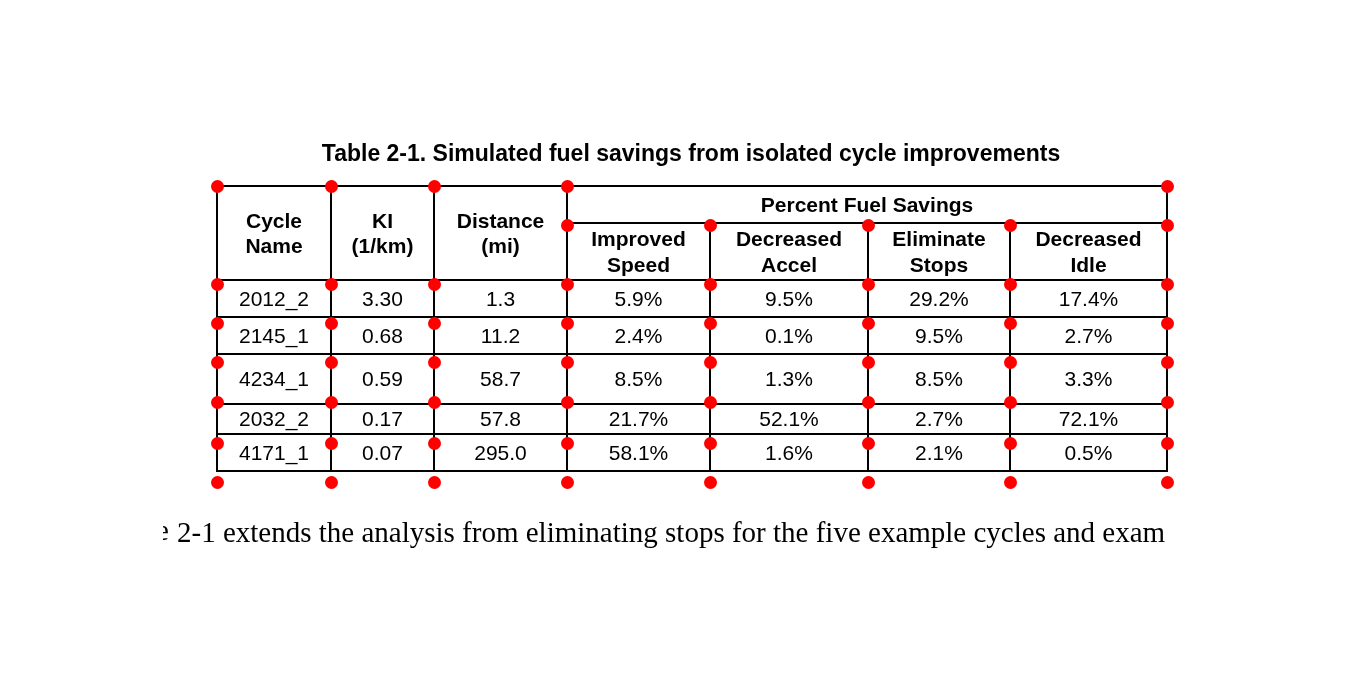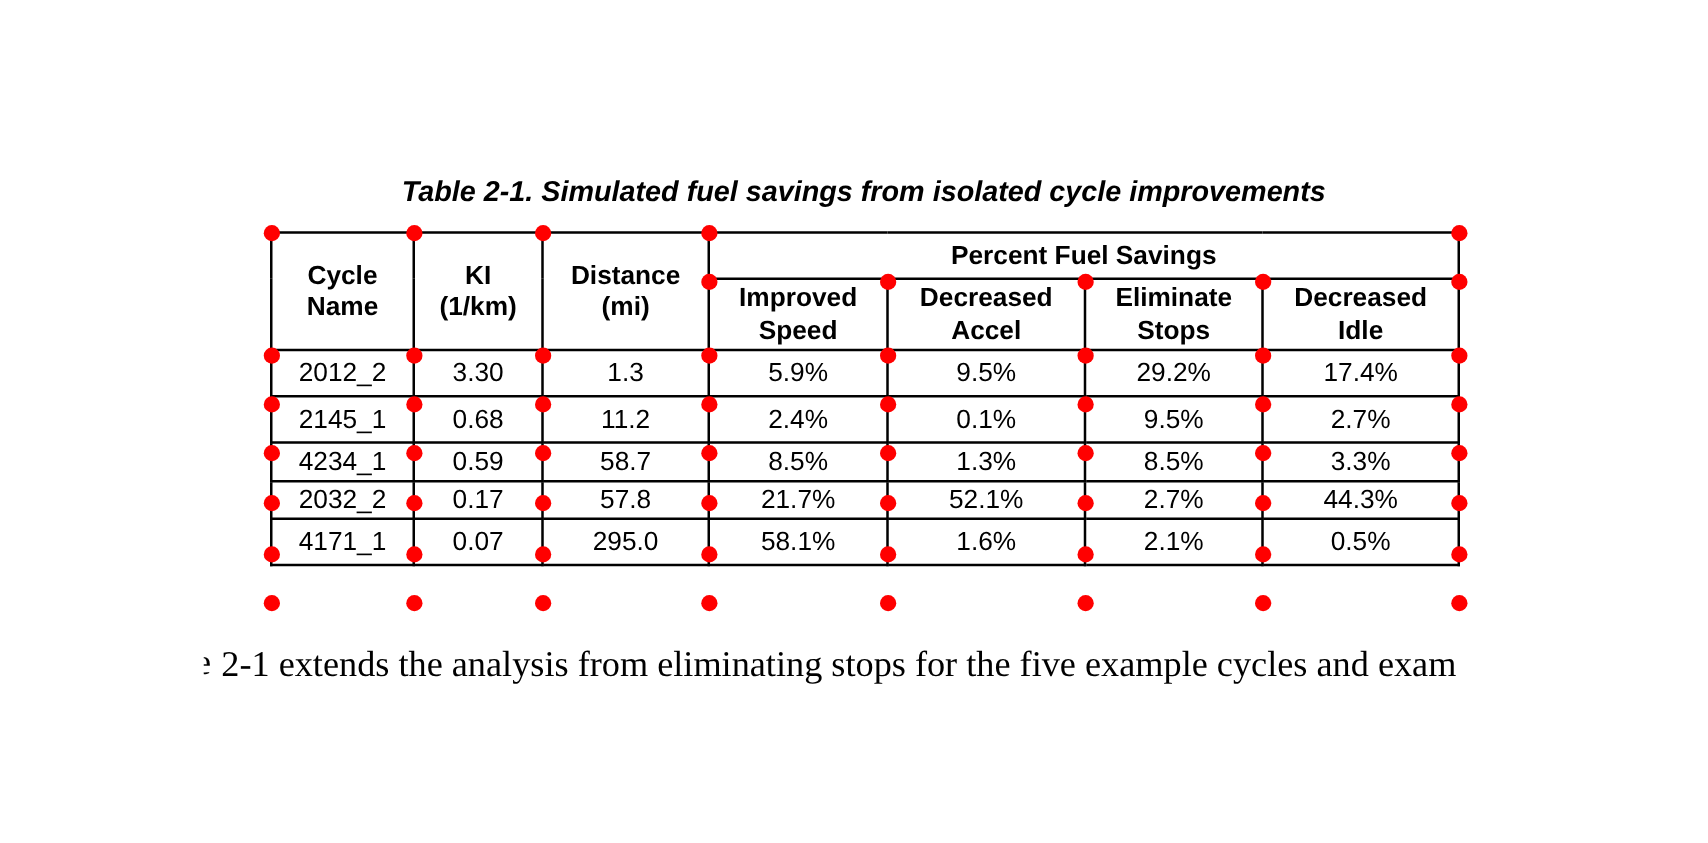--- a/index.html
+++ b/index.html
@@ -15,21 +15,20 @@
     position: absolute;
     left: 216px;
     top: 140px;
     width: 950px;
     text-align: center;
     font-family: "Liberation Sans", sans-serif;
     font-size: 23px;
     font-weight: bold;
     color: #000000;
     white-space: nowrap;
-    font-style: italic;
   }
   table.tbl {
     position: absolute;
     left: 216px;
     top: 185px;
     width: 950px;
     border-collapse: collapse;
     table-layout: fixed;
     font-family: "Liberation Sans", sans-serif;
     color: #000000;
@@ -47,21 +46,21 @@
     font-weight: bold;
   }
   table.tbl td {
     font-size: 21px;
     font-weight: normal;
   }
   tr.h1 { height: 37px; padding-left: 48px; }
   tr.h2 { height: 57px; }
   tbody tr:nth-child(1) { height: 37px; }
   tbody tr:nth-child(2) { height: 37px; }
-  tbody tr:nth-child(3) { height: 31px; }
+  tbody tr:nth-child(3) { height: 50px; }
   tbody tr:nth-child(4) { height: 30px; }
   tbody tr:nth-child(5) { height: 37px; }
   .bodyline {
     position: absolute;
     left: 163px;
     top: 513px;
     font-family: "Liberation Serif", serif;
     font-size: 29px;
     color: #000000;
     white-space: nowrap;
@@ -154,21 +153,21 @@
         <td>8.5%</td>
         <td>3.3%</td>
       </tr>
       <tr>
         <td>2032_2</td>
         <td>0.17</td>
         <td>57.8</td>
         <td>21.7%</td>
         <td>52.1%</td>
         <td>2.7%</td>
-        <td>44.3%</td>
+        <td>72.1%</td>
       </tr>
       <tr>
         <td>4171_1</td>
         <td>0.07</td>
         <td>295.0</td>
         <td>58.1%</td>
         <td>1.6%</td>
         <td>2.1%</td>
         <td>0.5%</td>
       </tr>

